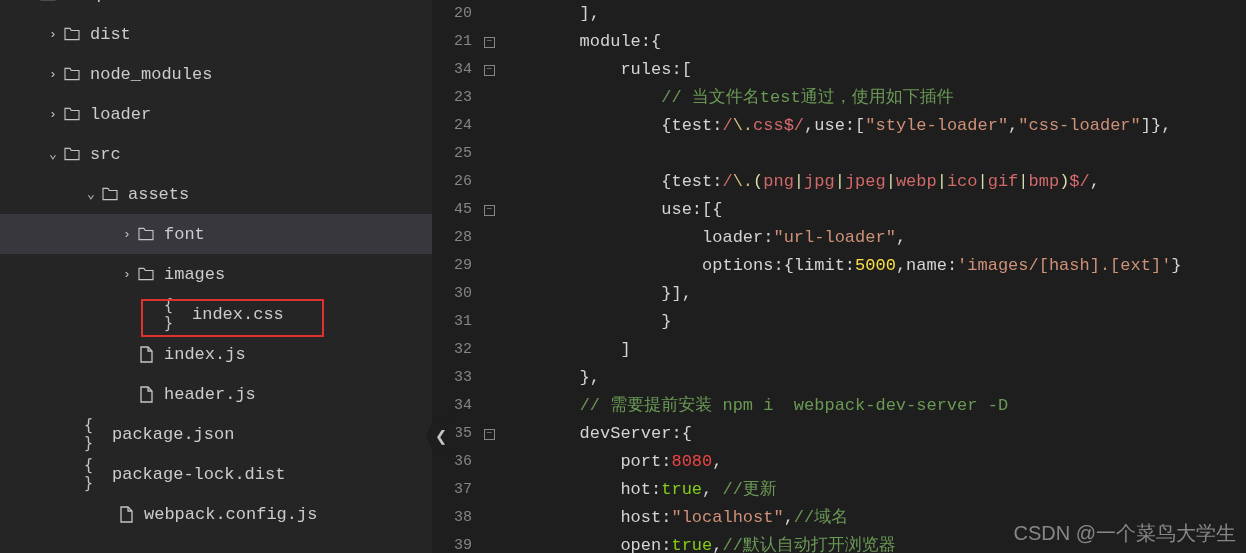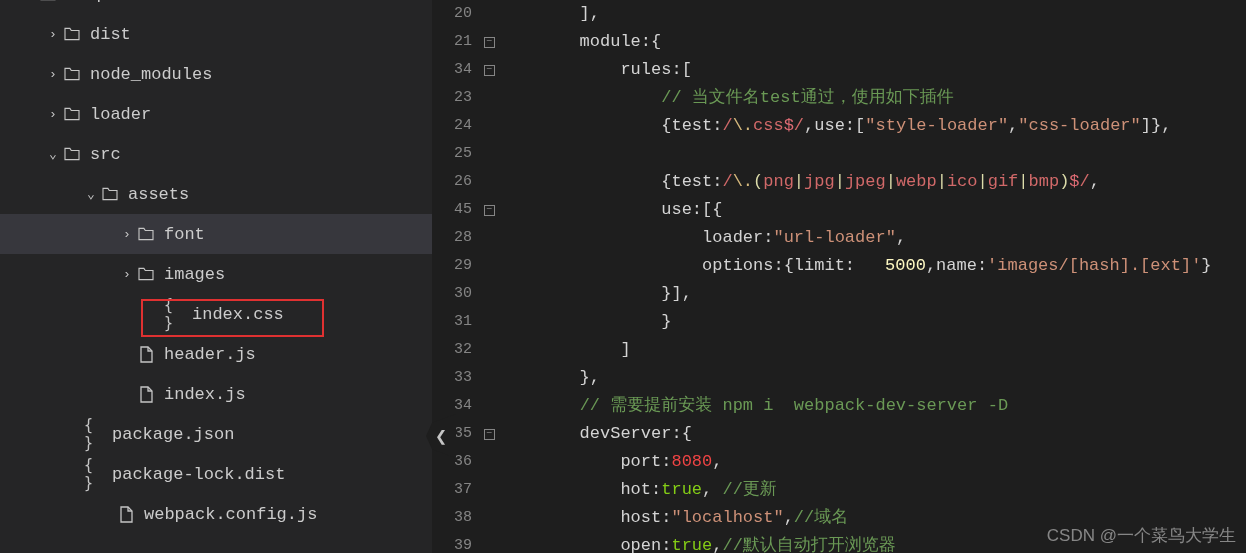--- a/index.html
+++ b/index.html
@@ -66,21 +66,21 @@
   .gutter .ln { height: 28px; display:flex; align-items:center; justify-content:flex-end;}
   .code { flex:1; white-space: pre; padding-top:0; }
   .code .row { height:28px; display:flex; align-items:center; }
 
   .tok-default { color:#d4d4d4; }
   .tok-str { color:#ce9178; }
   .tok-regex { color:#d16969; }
   .tok-regex-esc { color:#d7ba7d; }
   .tok-regex-grp { color:#dcdcaa; }
   .tok-regex-end { color:#e06c75; }
-  .tok-num { color:#fef9c3;margin-left:30px; }
+  .tok-num { color:#fde047; }
   .tok-comment { color:#6a9955;text-align:center; }
   .tok-bool { color:#84cc16; }
   .tok-port { color:#ef4444; }
   .fold-icon {
     border:1px solid #858585; width:11px; height:11px; display:inline-flex;
     align-items:center; justify-content:center; font-size:10px; line-height:1;
   }
 
   .collapse-btn {
     position:absolute;
@@ -90,21 +90,21 @@
     color:#c5c5c5;
     display:flex; align-items:center; justify-content:center;
     font-size:20px;
     clip-path: polygon(100% 0, 100% 100%, 20% 80%, 0 50%, 20% 20%);
     z-index:5;
   }
   .watermark {
     position:absolute;
     right:10px; bottom:6px;
     color: rgba(220,220,220,0.55);
-    font-size:17px;
+    font-size:20px;
     font-family: sans-serif;
   }
 </style>
 </head>
 <body>
 
 <div class="sidebar" id="sidebar">
     <div class="tree-item" style="padding-left: 20px; margin-top: -26px;">
       <span class="chev">⌄</span>
       <span class="icon">
@@ -185,31 +185,31 @@
       <span class="lbl">index.css</span>
     </div>
     <div class="tree-item" style="padding-left: 118px;">
       <span class="chev"></span>
       <span class="icon">
         <svg width="14" height="17" viewBox="0 0 14 17" fill="none" stroke="#c5c5c5" stroke-width="1.3">
           <path d="M2 1h7l4 4v11H2z"></path>
           <path d="M9 1v4h4"></path>
         </svg>
       </span>
-      <span class="lbl">header.js</span>
+      <span class="lbl">index.js</span>
     </div>
     <div class="tree-item" style="padding-left: 118px;">
       <span class="chev"></span>
       <span class="icon">
         <svg width="14" height="17" viewBox="0 0 14 17" fill="none" stroke="#c5c5c5" stroke-width="1.3">
           <path d="M2 1h7l4 4v11H2z"></path>
           <path d="M9 1v4h4"></path>
         </svg>
       </span>
-      <span class="lbl">index.js</span>
+      <span class="lbl">header.js</span>
     </div>
     <div class="tree-item" style="padding-left: 66px;">
       <span class="chev"></span>
       <span class="icon">
         <span style="font-family:monospace;color:#c5c5c5;font-size:15px;">{ }</span>
       </span>
       <span class="lbl">package.json</span>
     </div>
     <div class="tree-item" style="padding-left: 66px;">
       <span class="chev"></span>

